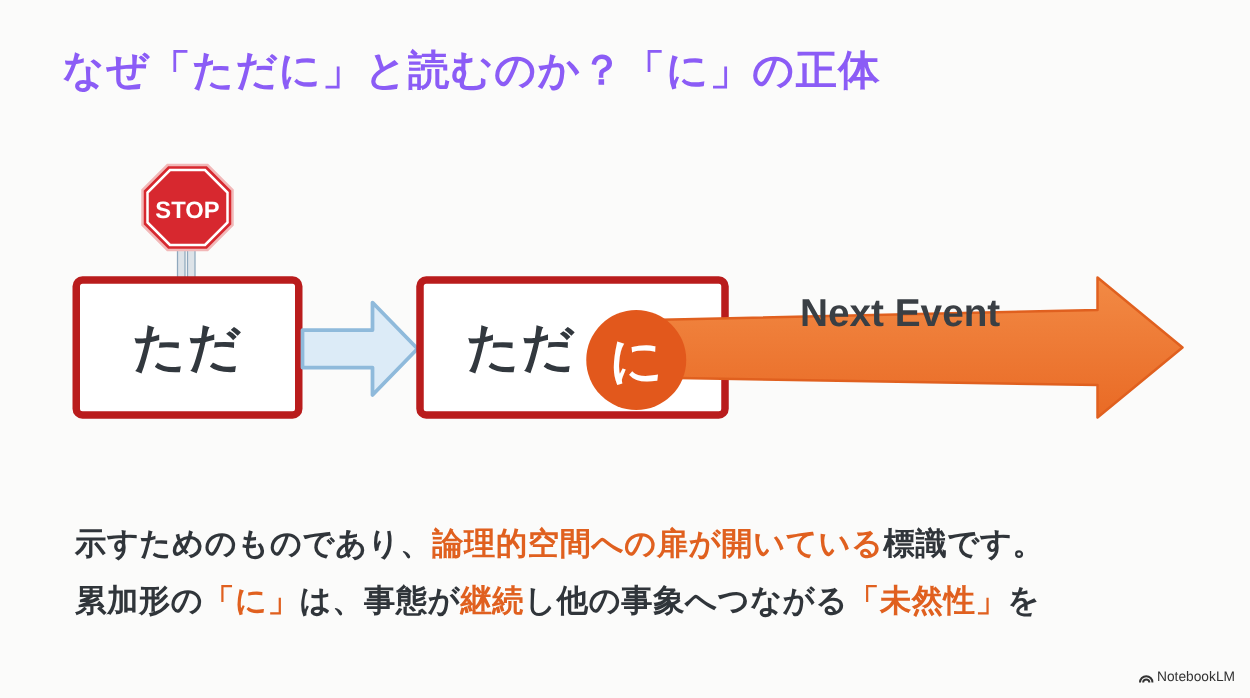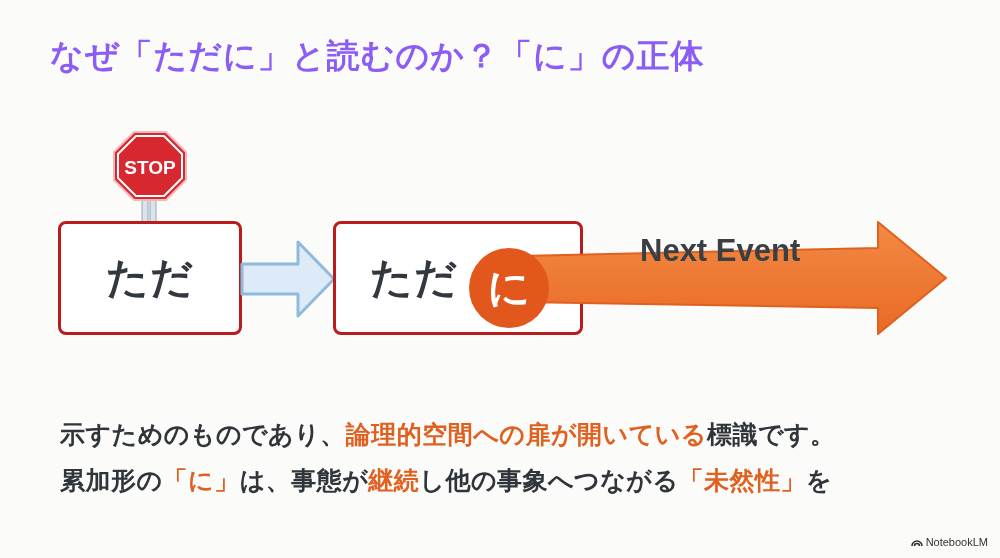--- a/index.html
+++ b/index.html
@@ -11,21 +11,21 @@
     position: relative;
   }
   .title {
     position: absolute; left: 50px; top: 34px;
     font-size: 33px; font-weight: bold; color: #8b5cf6;
     letter-spacing: 1px; white-space: nowrap;
   }
   .diagram { position: absolute; left: 0; top: 0; width: 1000px; height: 400px; }
   .box {
     position: absolute; background: #ffffff;
-    border: 3px solid #b91c1c; border-radius: 8px;
+    border: 6px solid #b91c1c; border-radius: 8px;
     display: flex; align-items: center; justify-content: center;
     box-sizing: border-box;
   }
   .box1 { left: 58px; top: 221px; width: 184px; height: 114px; }
   .box2 { left: 333px; top: 221px; width: 250px; height: 114px; justify-content: flex-start; padding-left: 34px; }
   .box-text { font-size: 42px; font-weight: bold; color: #32383e; letter-spacing: 1px; }
   .circle {
     position: absolute; left: 469px; top: 248px; width: 80px; height: 80px;
     border-radius: 50%; background: #e2581c; color: #fff;
     font-size: 42px; font-weight: bold;

